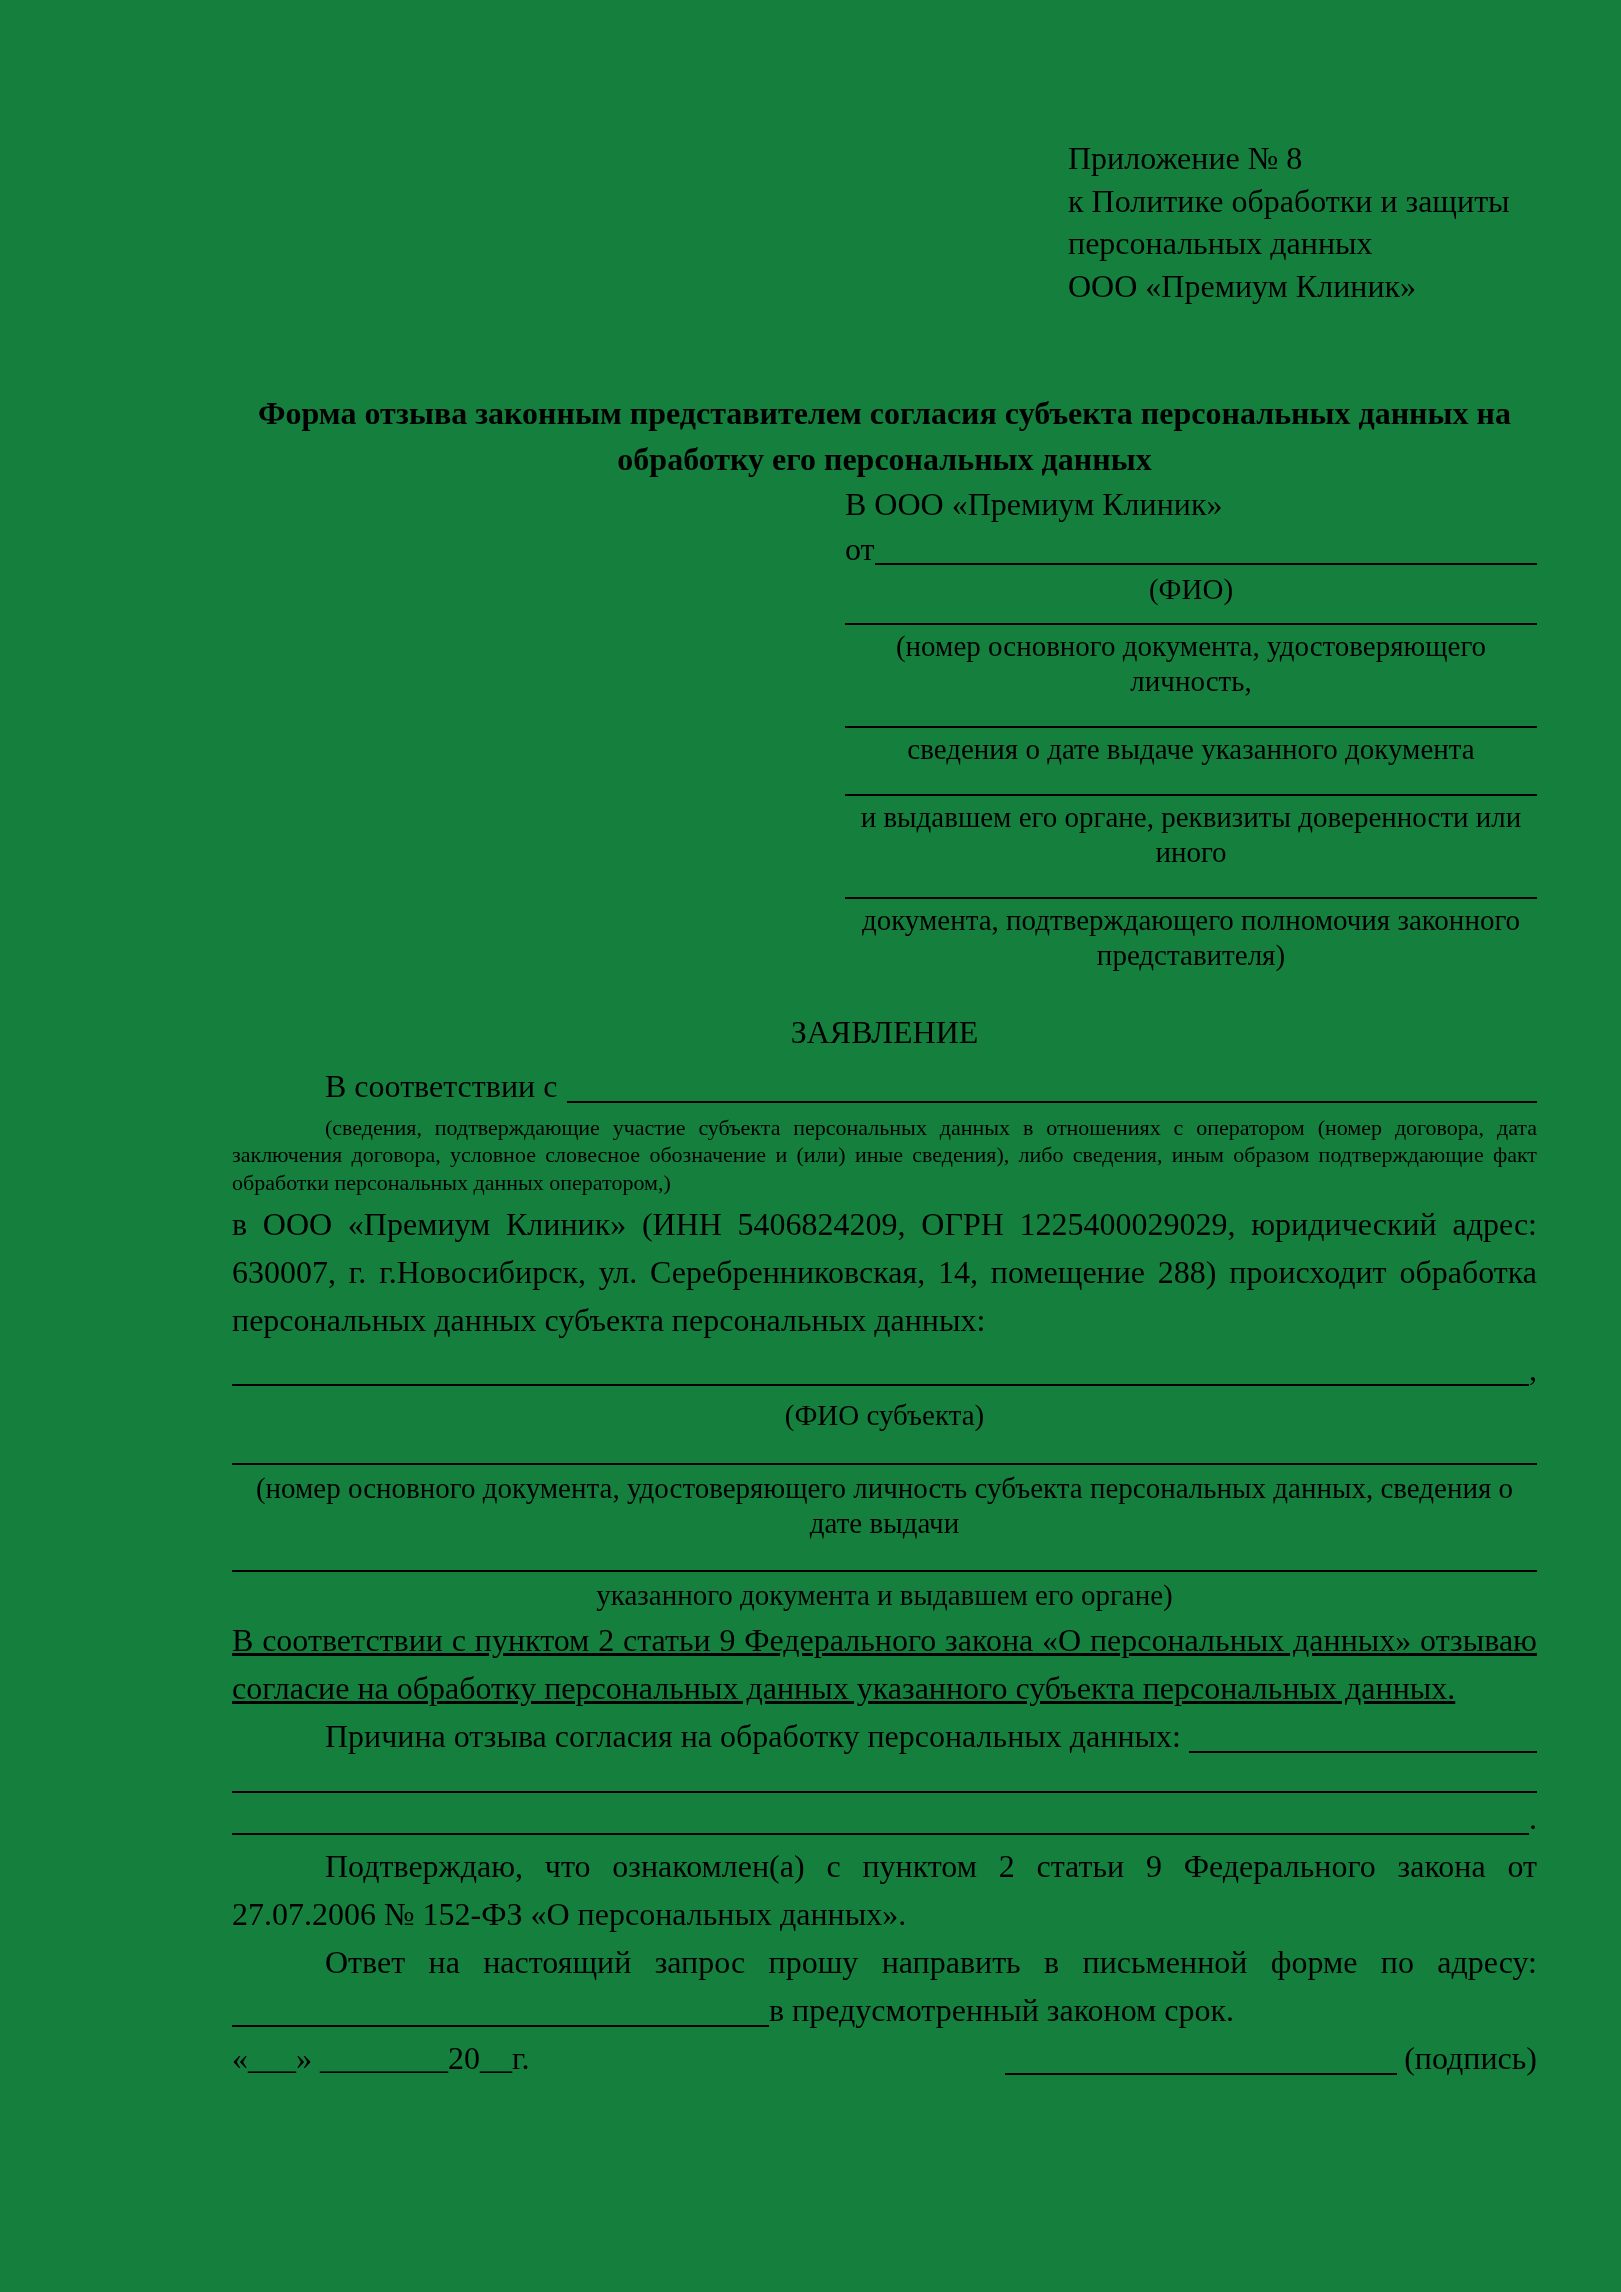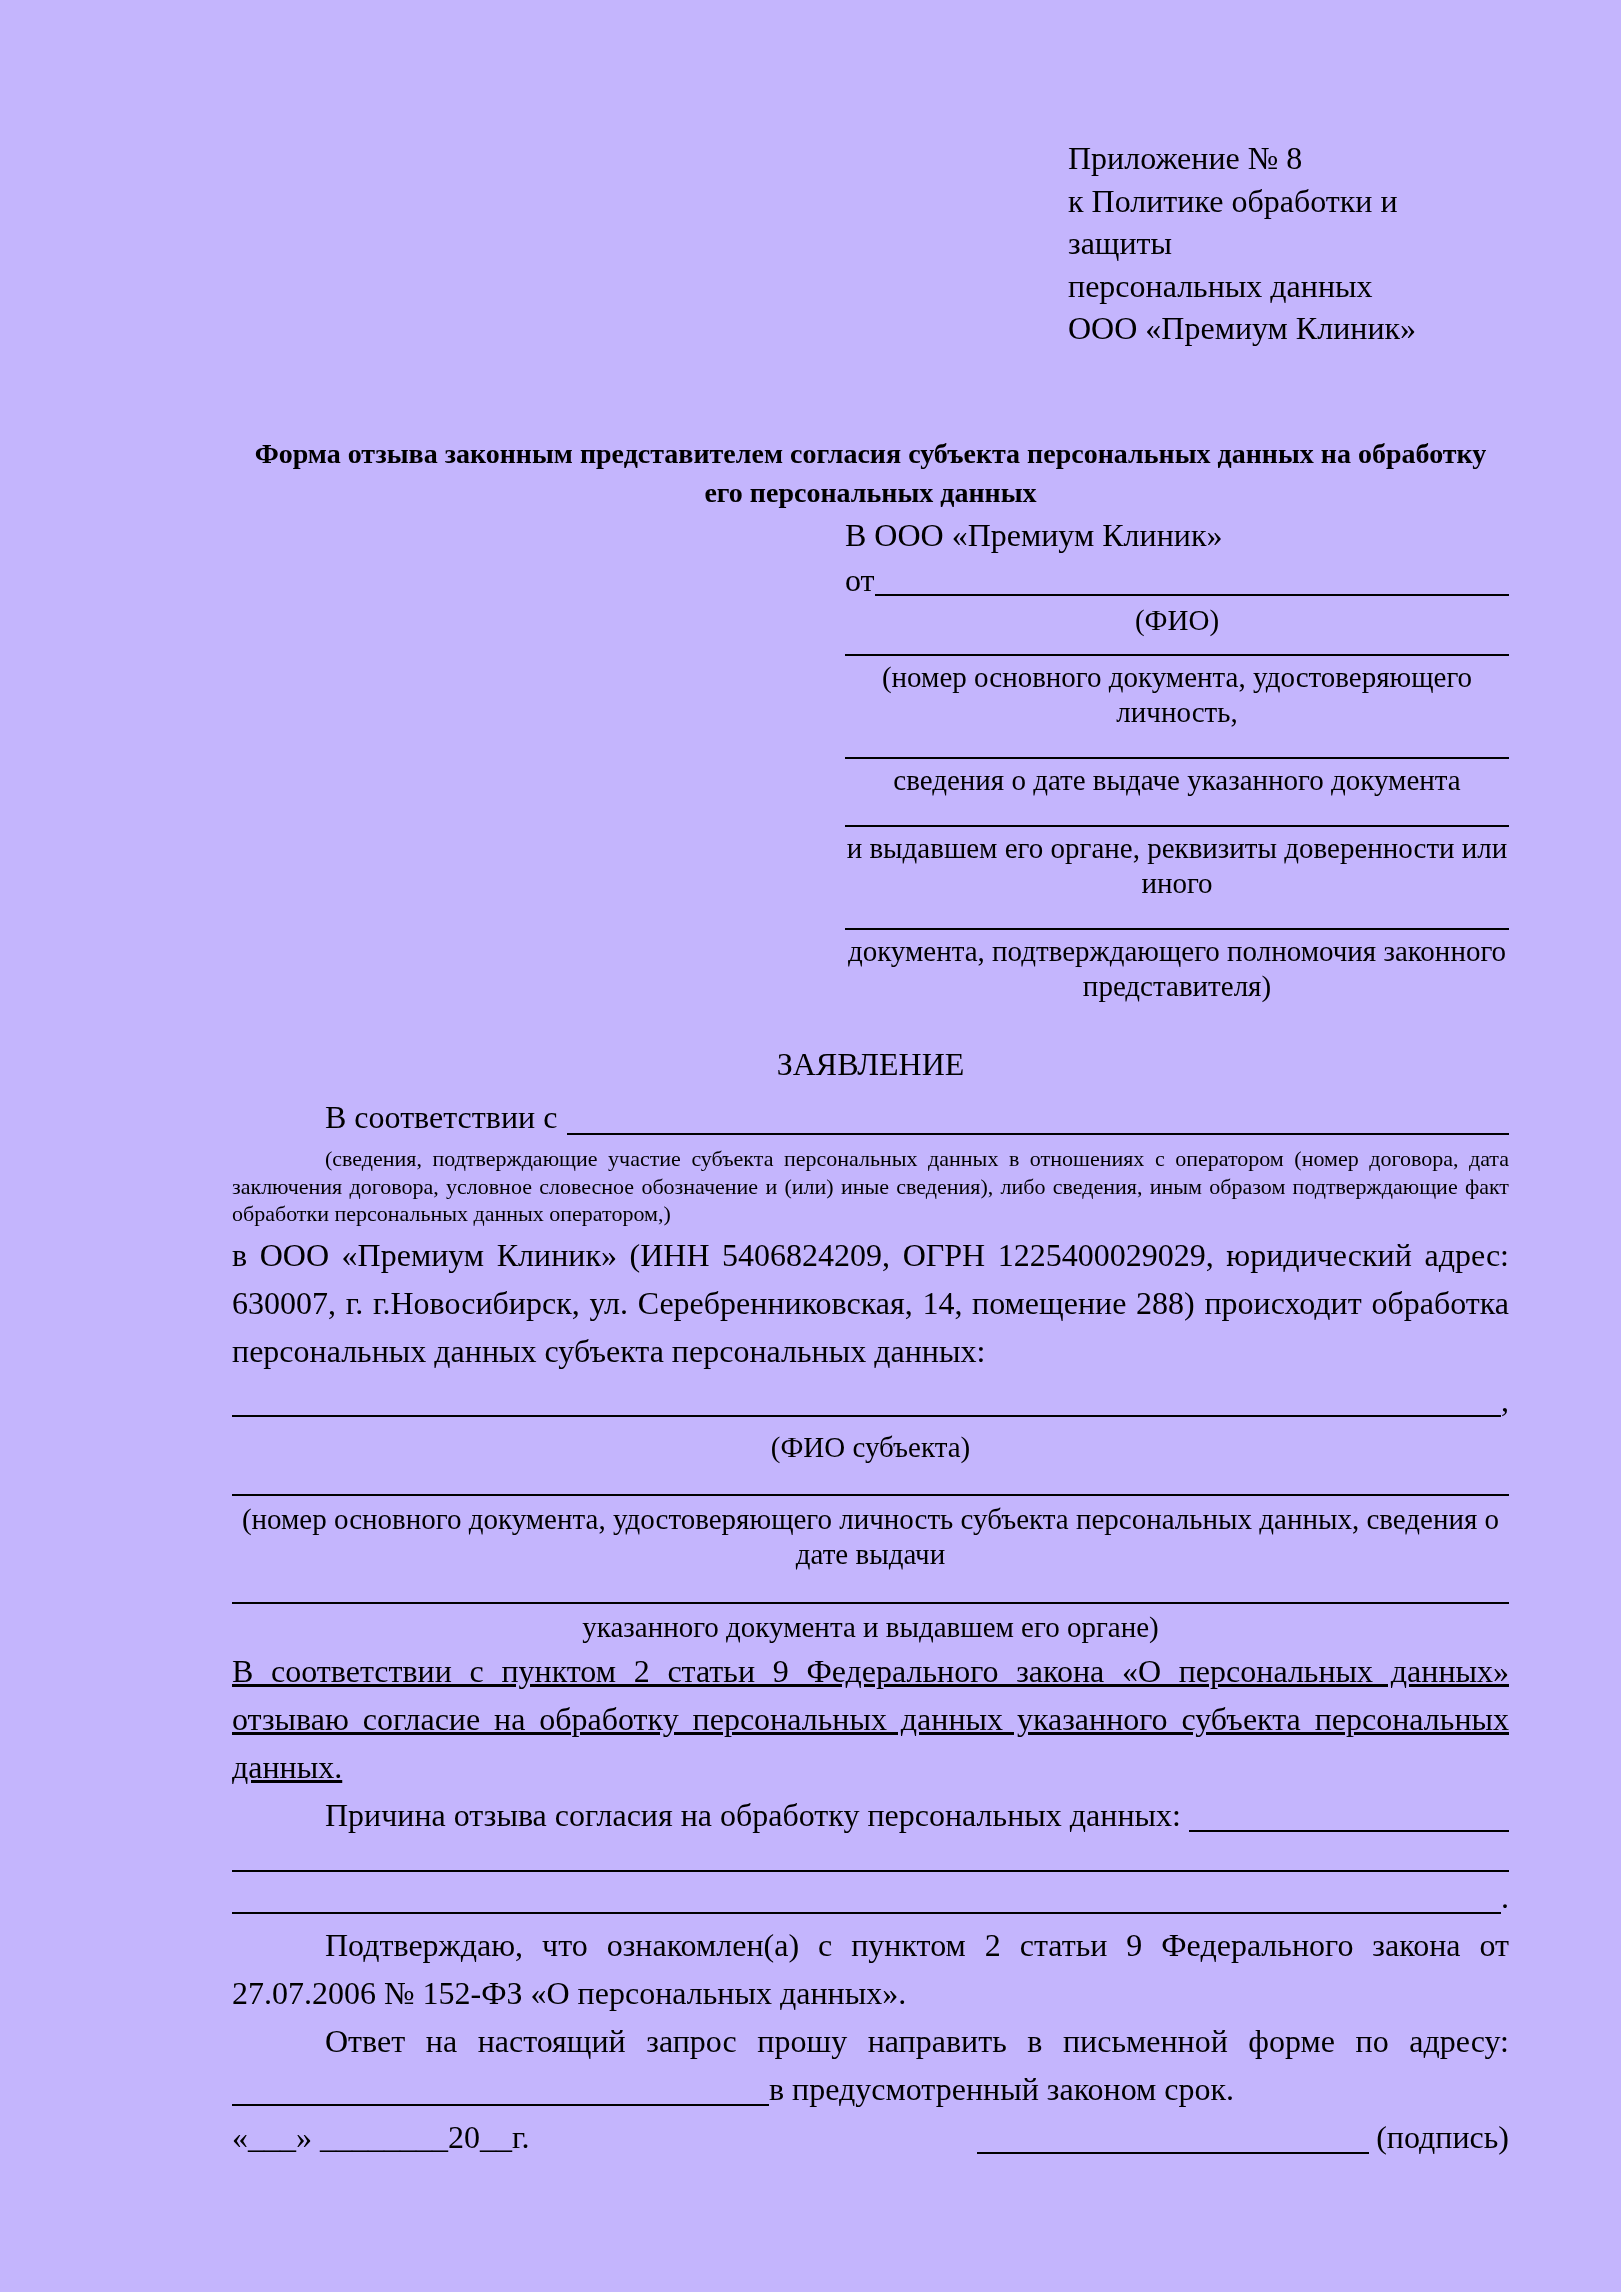--- a/index.html
+++ b/index.html
@@ -2,40 +2,40 @@
 <html lang="ru"><head>
 <meta charset="utf-8">
 <style>
   html, body { margin: 0; padding: 0; background: #ffffff; }
   .page {
     position: relative;
     width: 1621px;
     height: 2293px;
     box-sizing: border-box;
     margin: 0 auto;
-    background: #c4b5fd;
+    background: #15803d;
     color: #000000;
     font-family: "Liberation Serif", "DejaVu Serif", serif;
     font-size: 32px;
     line-height: 1.5;
-    padding: 137px 112px 39px 232px; 
+    padding: 137px 84px 39px 232px; 
     overflow: hidden;
     display: flex;
     flex-direction: column;
   }
 
   
   .appendix { margin-left: 836px; line-height: 1.33; }
 
   
   .title {
     margin-top: 84px;
     text-align: center;
     font-weight: bold;
-    font-size: 28px;
+    font-size: 32px;
     line-height: 1.42;
   }
 
   
   .addressee { margin-left: 613px; line-height: 1.4; }
   .from-row { display: flex; }
   .from-row .label { flex: none; }
 
   .fill {
     border-bottom: 2.9px solid #000;

